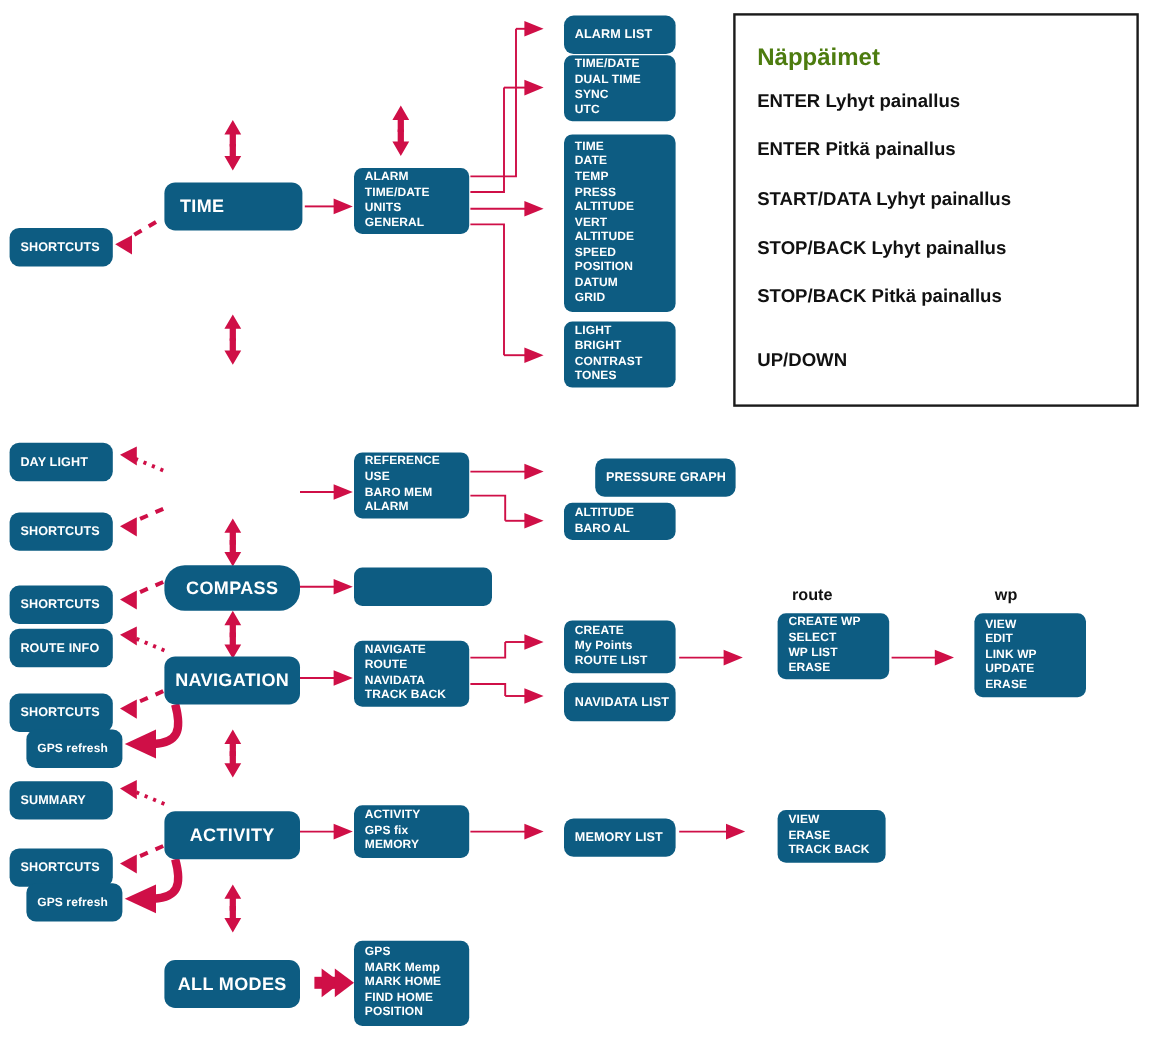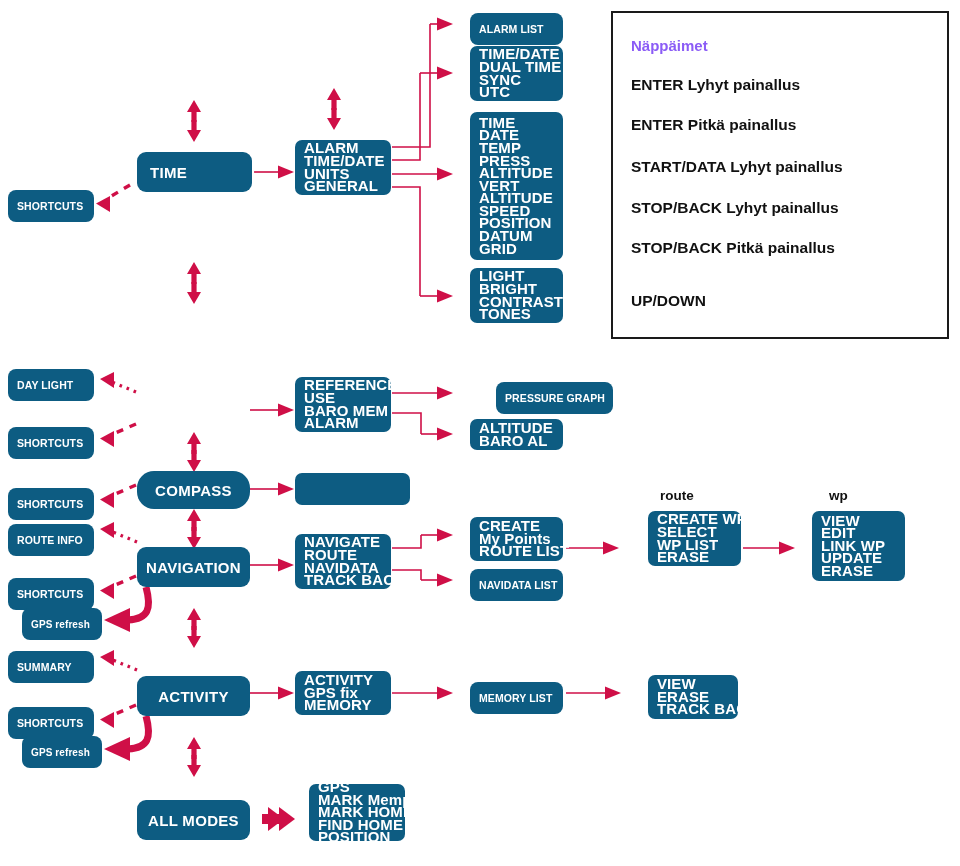--- a/index.html
+++ b/index.html
@@ -25,21 +25,21 @@
   .node.mode{
     align-items:center;
     justify-content:center;
     font-weight:bold;
     font-size:15px;
     letter-spacing:.3px;
     border-radius:9px;
   }
   .node.list{
     padding:5px 8px 5px 9px;
-    font-size:15px;
+    font-size:10px;
     font-weight:bold;
     line-height:12.6px;
     letter-spacing:.1px;
   }
   .node.pill{
     align-items:flex-start;
     padding:16px 9px;
     font-size:10.5px;
     font-weight:bold;
     letter-spacing:.1px;
@@ -59,21 +59,21 @@
   
   .legend{
     position:absolute;
     left:611px;top:11px;width:338px;height:328px;
     border:2px solid #1a1a1a;
     background:#ffffff;
     box-sizing:border-box;
   }
   .legend-title{
     position:absolute;left:18px;top:24px;
-    font-size:15px;font-weight:bold;color:#8b5cf6;
+    font-size:20px;font-weight:bold;color:#4d7c0f;
   }
   .legend-row{
     position:absolute;left:18px;
     font-size:15.5px;font-weight:bold;color:#111;white-space:nowrap;
   }
   .legend-updown{
     position:absolute;left:18px;
     font-size:15.5px;font-weight:bold;color:#111;white-space:nowrap;
   }
 </style>
@@ -446,21 +446,21 @@
   <div class="node list" style="left:648px;top:675px;width:90px;height:44px;">
     <span class="row">VIEW</span>
     <span class="row">ERASE</span>
     <span class="row">TRACK BACK</span>
   </div>
 
   <div class="node mode" style="left:137px;top:800px;width:113px;height:40px;">
     <span>ALL MODES</span>
   </div>
 
-  <div class="node list" style="left:295px;top:784px;width:96px;height:57px;margin-left:14px;">
+  <div class="node list" style="left:295px;top:784px;width:96px;height:71px;">
     <span class="row">GPS</span>
     <span class="row">MARK Memp</span>
     <span class="row">MARK HOME</span>
     <span class="row">FIND HOME</span>
     <span class="row">POSITION</span>
   </div>
 
   <div class="legend">
     <div class="legend-title">Näppäimet</div>
     <div class="legend-row" style="top:63px;">ENTER Lyhyt painallus</div>

